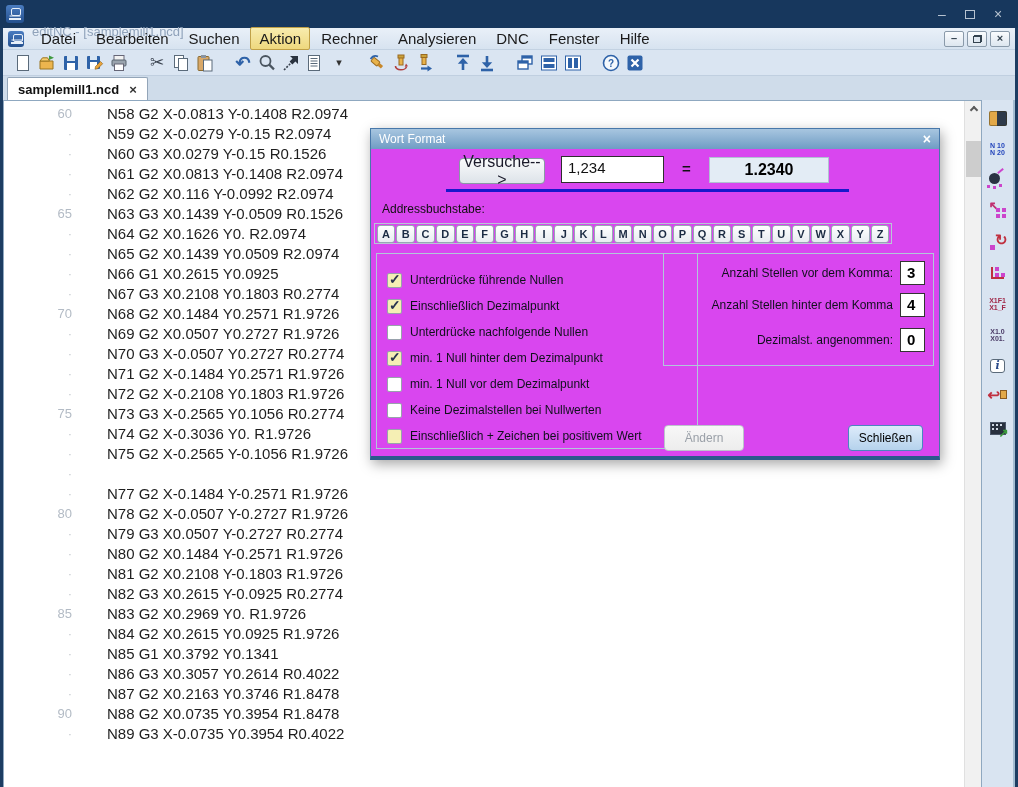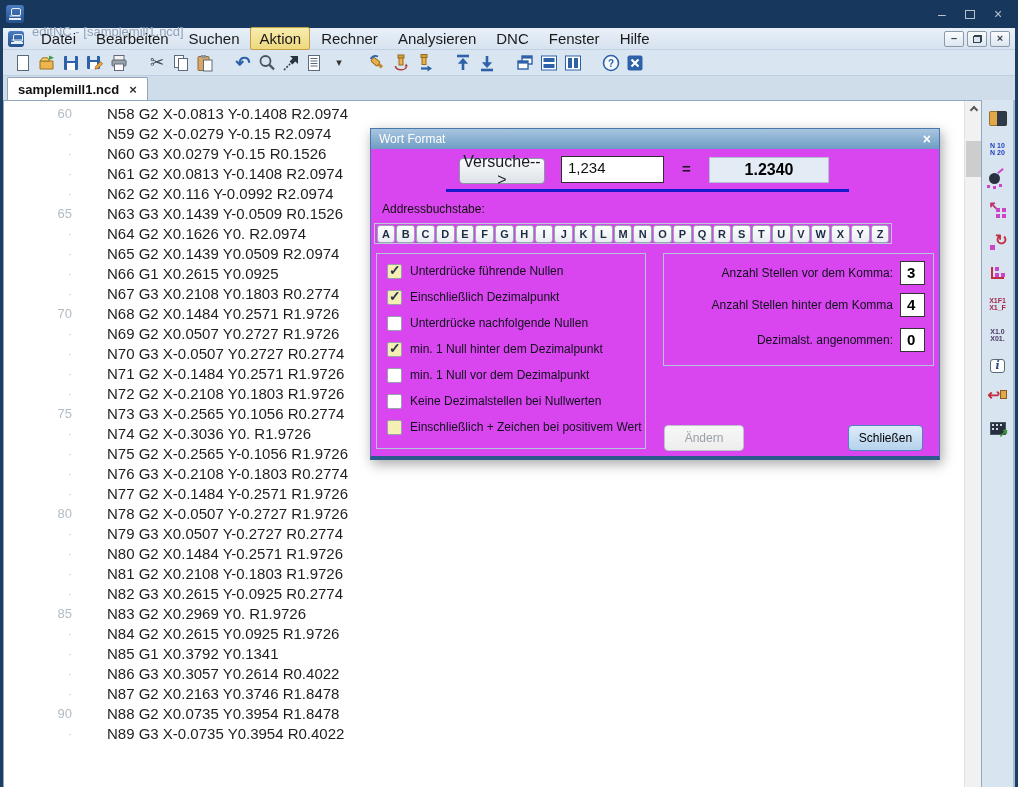--- a/index.html
+++ b/index.html
@@ -106,21 +106,21 @@
   .dlg-body > * { position:absolute; }
   .vbtn { left:88px; top:9px; width:86px; height:26px; background:linear-gradient(#fafbfc,#dde3e9); border:1px solid #8a98a6; border-radius:4px; font-size:16px; color:#1a1a2a; display:flex; align-items:center; justify-content:center; }
   .winput { left:190px; top:7px; width:103px; height:27px; background:#fff; border:1px solid #2e2e2e; font-size:15px; color:#111; padding:2px 6px 0; }
   .eq { left:311px; top:11px; font-size:15px; font-weight:bold; color:#111; }
   .resultbox { left:338px; top:8px; width:120px; height:26px; background:#e3ecf5; border:1px solid #b0c1d2; display:flex; align-items:center; justify-content:center; font-size:16px; font-weight:bold; color:#000; }
   .bluerule { left:75px; top:40px; width:403px; height:3px; background:#1818cc; }
   .addrlabel { left:11px; top:53px; font-size:12px; color:#111; }
   .lettersrow { left:3px; top:74px; width:518px; height:21px; display:flex; align-items:center; border:1px solid #b8c6d6; padding:0 1px; }
   .lbtn { flex:1; height:18px; margin:0 0.5px; background:linear-gradient(#ffffff,#e8ecf1); border:1px solid #98a6b4; border-radius:3px; font-family:"Liberation Sans",sans-serif; font-size:11px; font-weight:bold; color:#1c2c44; display:flex; align-items:center; justify-content:center; padding:0; }
   .grp { border:1px solid #b2c6da; }
-  .leftgrp { left:5px; top:104px; width:270px; height:196px; padding:4px 0 0 10px; }
+  .leftgrp { left:5px; top:104px; width:322px; height:196px; padding:13px 0 0 10px; }
   .cbrow { height:26px; display:flex; align-items:center; gap:8px; }
   .cbx { width:15px; height:15px; border:1px solid #98a2ac; border-radius:2px; background:#fff; position:relative; flex:none; }
   .cbx.filled, .cbx.checked { background:#f5efb4; }
   .cbx.checked::after { content:"✓"; position:absolute; left:1px; top:-3px; font-size:14px; font-weight:bold; color:#2a3550; }
   .cblabel { font-size:12px; color:#10101c; white-space:nowrap; }
   .rightgrp { left:292px; top:104px; width:271px; height:113px; }
   .frow { position:absolute; right:8px; display:flex; align-items:center; gap:7px; }
   .frow:nth-child(1){ top:7px; } .frow:nth-child(2){ top:39px; } .frow:nth-child(3){ top:74px; }
   .flabel { font-size:12px; color:#10101c; white-space:nowrap; }
   .nbox { width:25px; height:24px; background:#fff; border:1px solid #333; font-size:15px; font-weight:bold; color:#000; padding:2px 0 0 6px; }
@@ -396,21 +396,20 @@
           <div class="erow">
             <span class="gut dot">·</span>
             <span class="code">N74 G2 X-0.3036 Y0. R1.9726</span>
           </div>
           <div class="erow">
             <span class="gut dot">·</span>
             <span class="code">N75 G2 X-0.2565 Y-0.1056 R1.9726</span>
           </div>
           <div class="erow">
             <span class="gut dot">·</span>
-            <span class="code">N76 G3 X-0.2108 Y-0.1803 R0.2774</span>
           </div>
           <div class="erow">
             <span class="gut dot">·</span>
             <span class="code">N77 G2 X-0.1484 Y-0.2571 R1.9726</span>
           </div>
           <div class="erow">
             <span class="gut">80</span>
             <span class="code">N78 G2 X-0.0507 Y-0.2727 R1.9726</span>
           </div>
           <div class="erow">

